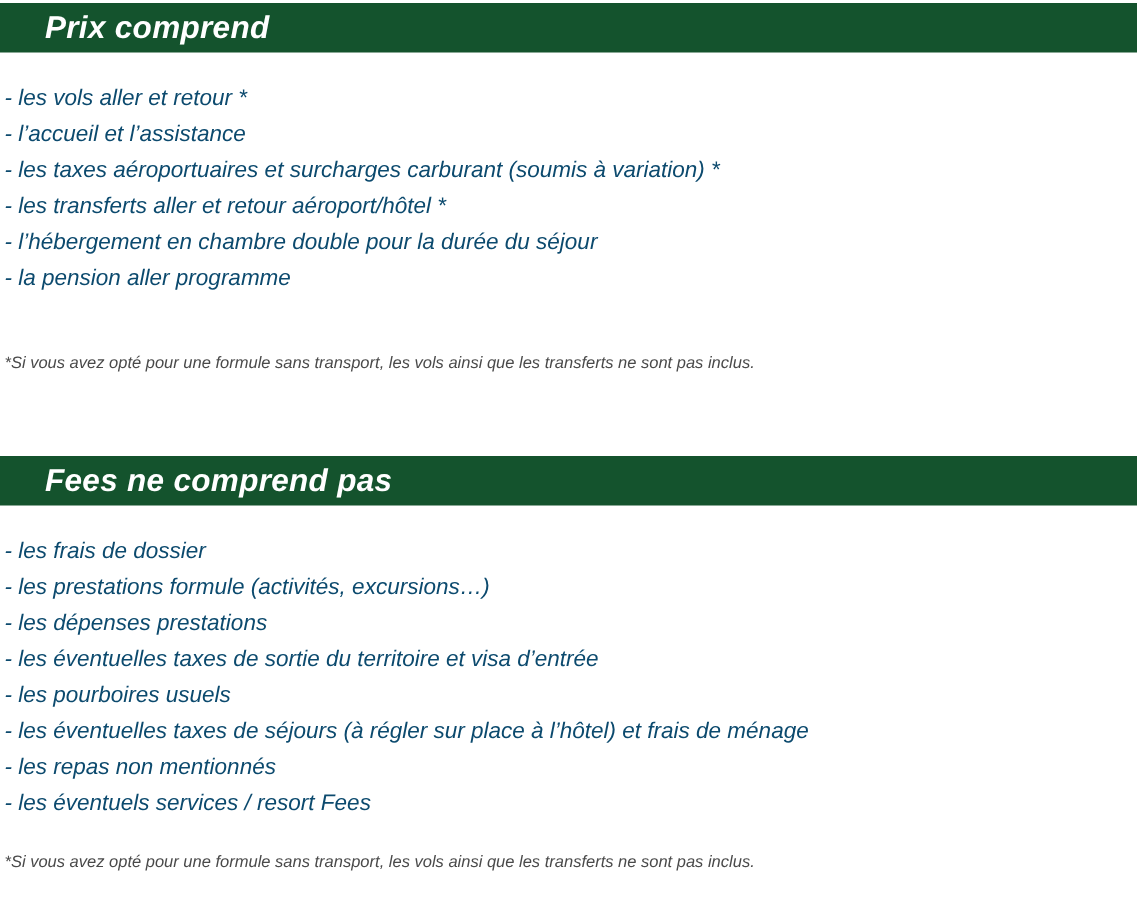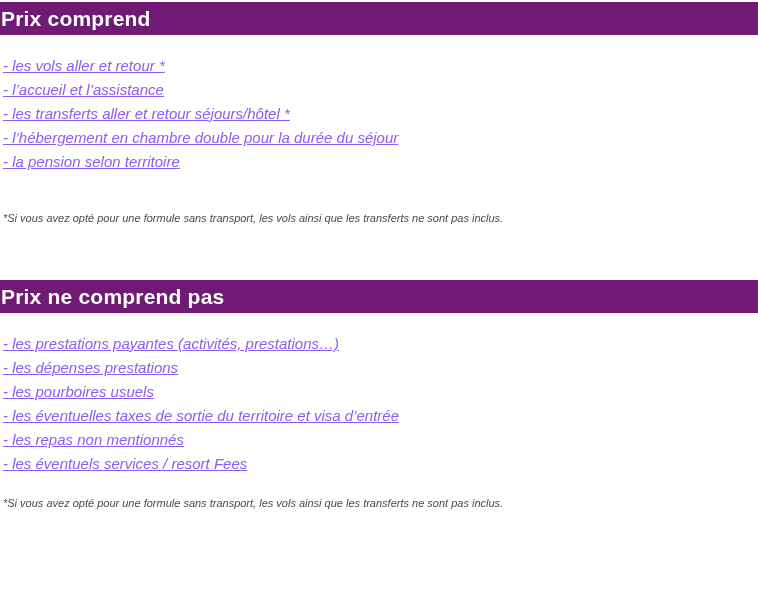--- a/index.html
+++ b/index.html
@@ -13,40 +13,40 @@
     font-family: "Liberation Sans", sans-serif;
   }
   .page {
     width: 758px;
     height: 612px;
     background: #ffffff;
   }
   .section-header {
     width: 758px;
     height: 33px;
-    background: #701a75;
+    background: #14532d;
     color: #ffffff;
     display: flex;
     align-items: center;
-    padding-left: 1px;
+    padding-left: 30px;
     font-size: 21px;
     font-weight: bold;
+    font-style: italic;
     letter-spacing: 0.2px;
   }
   .section-header.first { margin-top: 2px; }
   .section-header.second { margin-top: 50px; }
   .item-list {
     list-style: none;
     margin: 19px 0 0 0;
     padding: 0 0 0 3px;
     font-style: italic;
     font-size: 15px;
     line-height: 24px;
-    color: #8b5cf6;
-    text-decoration: underline;
+    color: #0c4a6e;
   }
   .item-list li { white-space: nowrap; }
   .note {
     margin: 32px 0 0 0;
     padding-left: 3px;
     font-style: italic;
     font-size: 11px;
     line-height: 24px;
     color: #4a4a4a;
     white-space: nowrap;
@@ -58,35 +58,38 @@
 
 <div class="page">
 
   <div class="section-header first">
     <span>Prix comprend</span>
   </div>
 
   <ul class="item-list">
     <li>- les vols aller et retour *</li>
     <li>- l’accueil et l’assistance</li>
-    <li>- les transferts aller et retour séjours/hôtel *</li>
+    <li>- les taxes aéroportuaires et surcharges carburant (soumis à variation) *</li>
+    <li>- les transferts aller et retour aéroport/hôtel *</li>
     <li>- l’hébergement en chambre double pour la durée du séjour</li>
-    <li>- la pension selon territoire</li>
+    <li>- la pension aller programme</li>
   </ul>
 
   <p class="note first">*Si vous avez opté pour une formule sans transport, les vols ainsi que les transferts ne sont pas inclus.</p>
 
   <div class="section-header second">
-    <span>Prix ne comprend pas</span>
+    <span>Fees ne comprend pas</span>
   </div>
 
   <ul class="item-list">
-    <li>- les prestations payantes (activités, prestations…)</li>
+    <li>- les frais de dossier</li>
+    <li>- les prestations formule (activités, excursions…)</li>
     <li>- les dépenses prestations</li>
+    <li>- les éventuelles taxes de sortie du territoire et visa d’entrée</li>
     <li>- les pourboires usuels</li>
-    <li>- les éventuelles taxes de sortie du territoire et visa d’entrée</li>
+    <li>- les éventuelles taxes de séjours (à régler sur place à l’hôtel) et frais de ménage</li>
     <li>- les repas non mentionnés</li>
     <li>- les éventuels services / resort Fees</li>
   </ul>
 
   <p class="note second">*Si vous avez opté pour une formule sans transport, les vols ainsi que les transferts ne sont pas inclus.</p>
 
 </div>
 
 </body></html>

